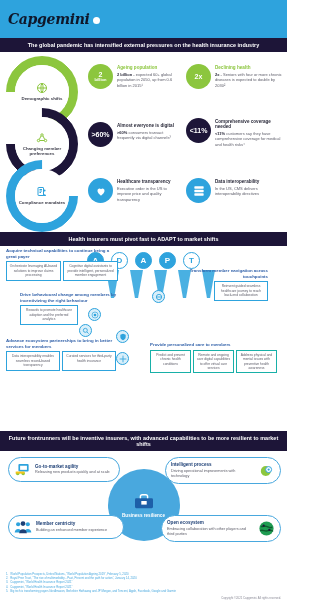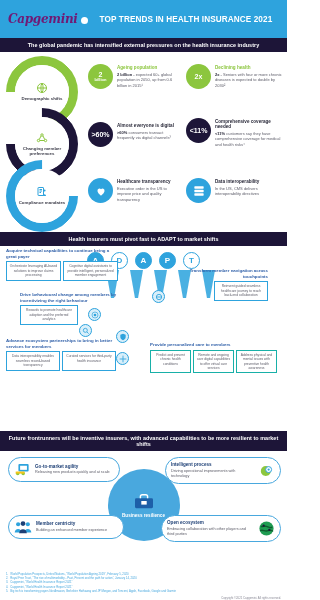--- a/index.html
+++ b/index.html
@@ -15,22 +15,22 @@
   
   .header {
     height: 38px;
     background: #2ea3dd;
     display: flex;
     align-items: center;
     padding: 0 8px;
   }
   .logo-wrap { display:flex; align-items:center; gap:2px; }
   .logo-text {
-    color:#701a75; font-family:"DejaVu Serif", serif; font-style:italic;
-    font-size: 12px; font-weight: 700; letter-spacing:-0.3px;
+    color:#0f172a; font-family:"DejaVu Serif", serif; font-style:italic;
+    font-size: 14px; font-weight: 700; letter-spacing:-0.3px;
   }
   .logo-dot {
     width:7px;height:7px;border-radius:50%;background:#fff;display:inline-block;
     margin-left:1px; margin-top:3px;
   }
   .header-title {
     color:#fff; font-size:8.2px; font-weight:700; letter-spacing:0.1px;
     margin-left:12px; white-space:nowrap;
   }
 
@@ -180,21 +180,20 @@
 </head>
 <body>
 
 <div class="page">
 
   <div class="header">
     <div class="logo-wrap">
       <span class="logo-text">Capgemini</span>
       <span class="logo-dot"></span>
     </div>
-    <div class="header-title">TOP TRENDS IN HEALTH INSURANCE 2021</div>
   </div>
 
   <div class="band">The global pandemic has intensified external pressures on the health insurance industry</div>
 
   <div class="sec1">
 
     <div class="rings">
 
       <div class="ring ring-green r1">
         <div class="arc"></div>

